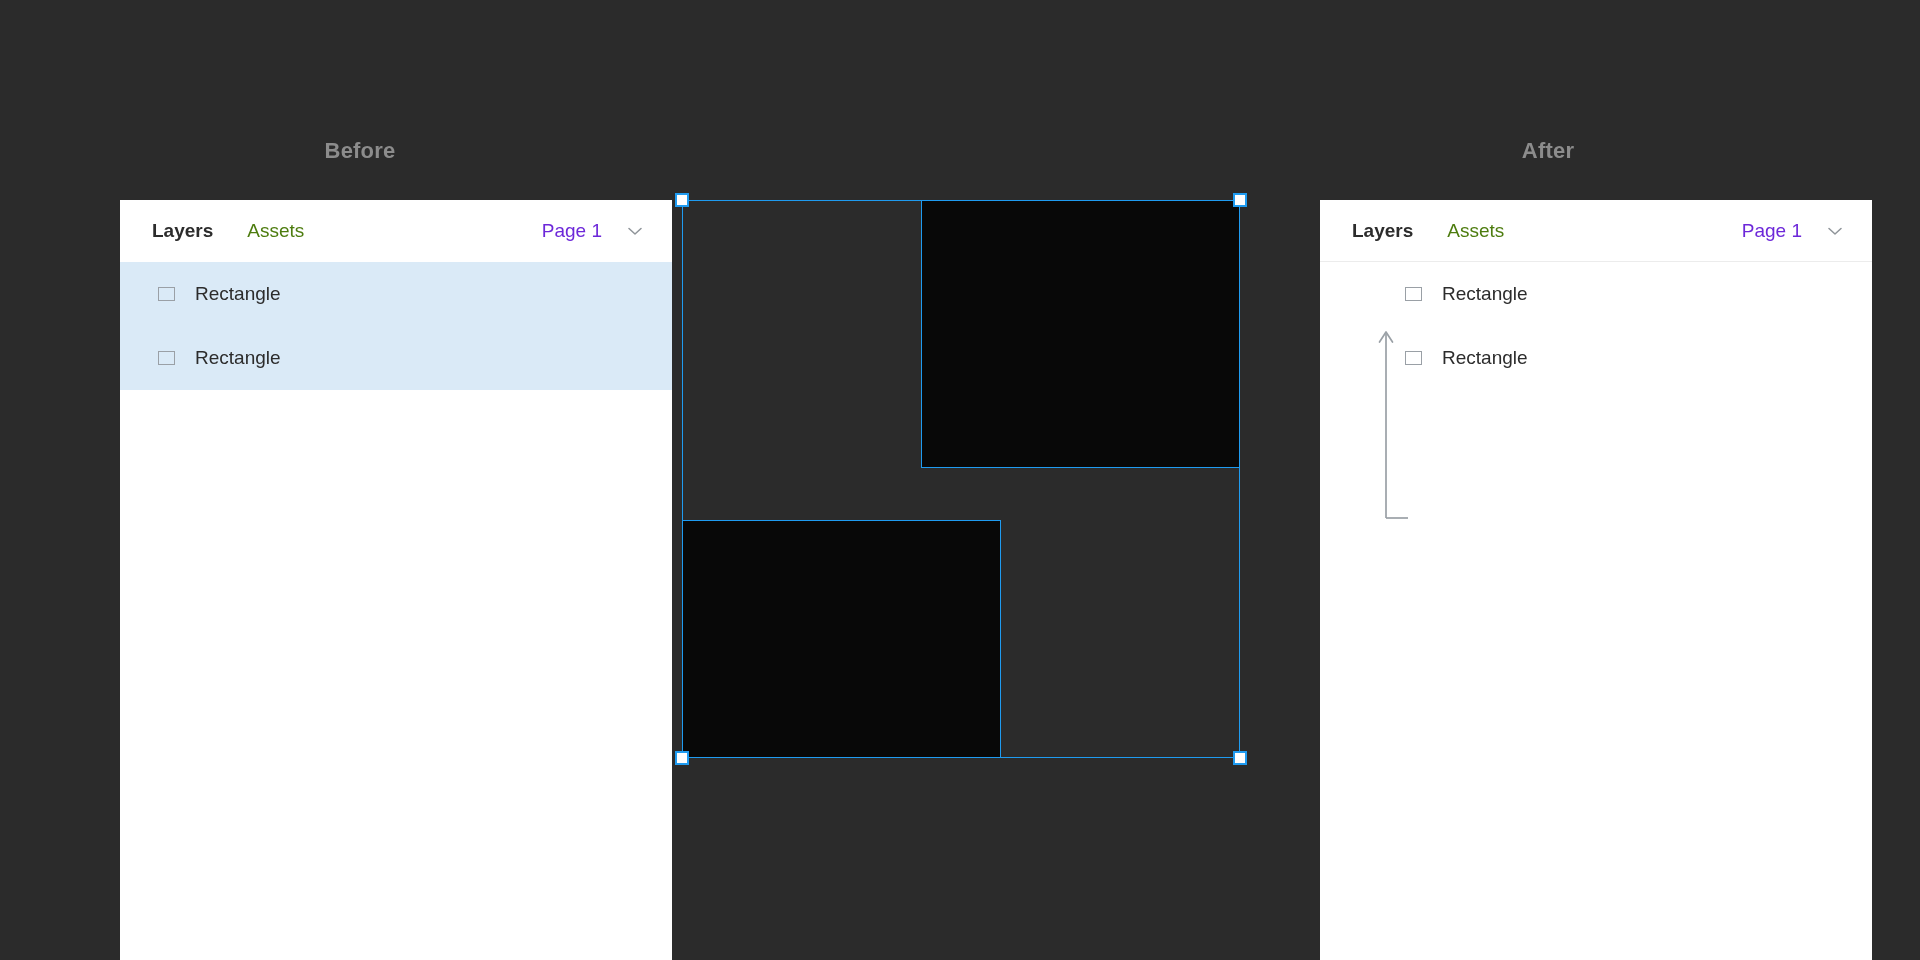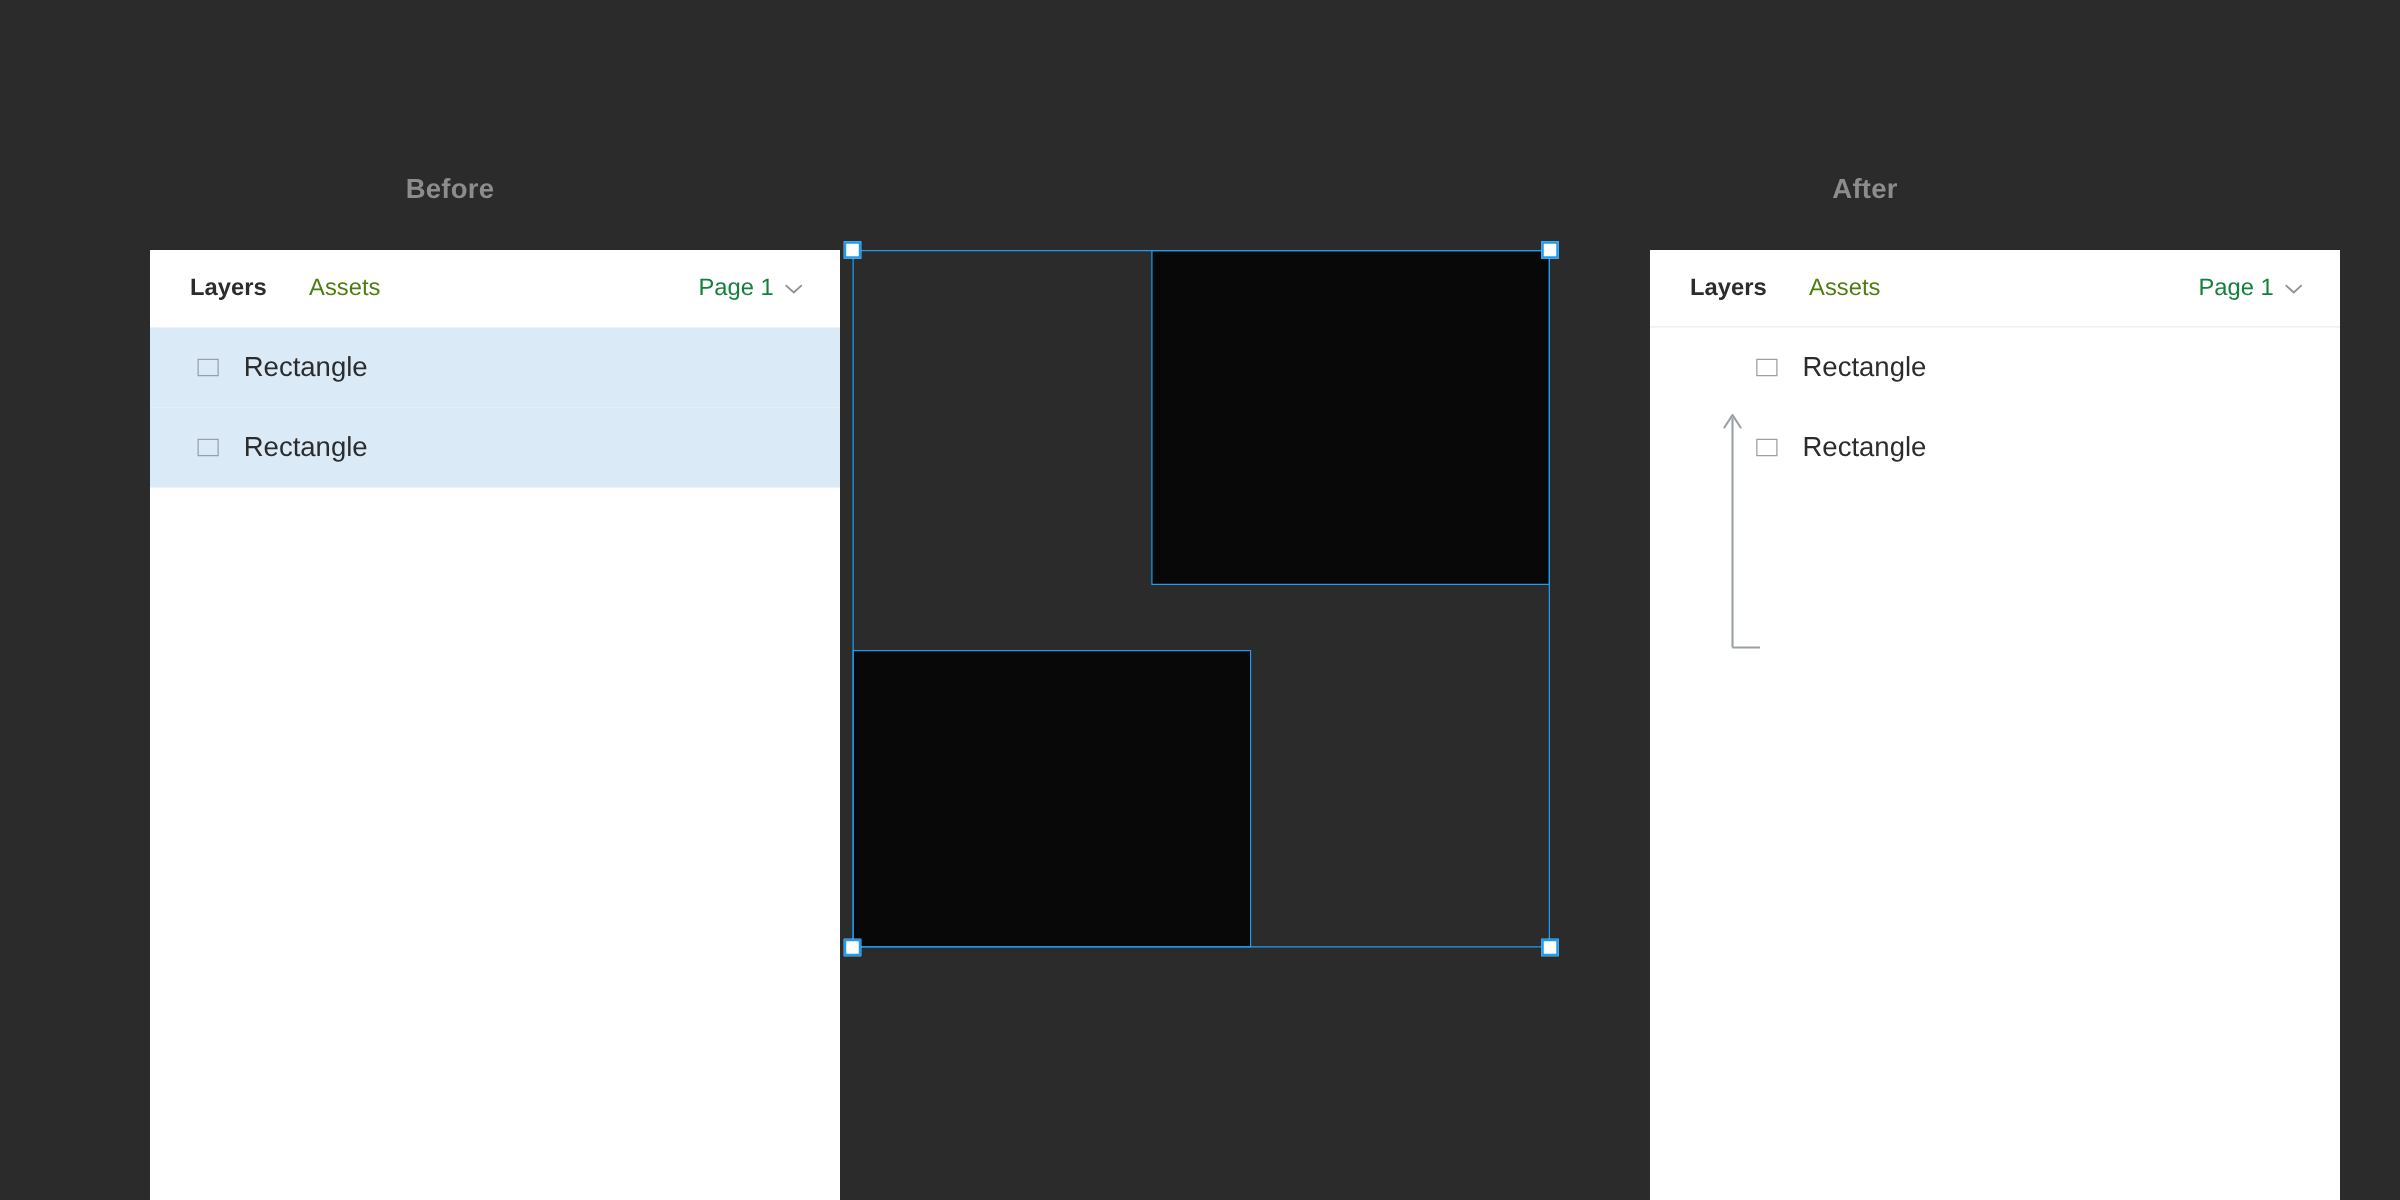--- a/index.html
+++ b/index.html
@@ -21,21 +21,21 @@
     position: absolute;
     top: 138px;
     font-size: 22px;
     font-weight: bold;
     color: #8c8c8c;
     letter-spacing: 0.2px;
     text-align: center;
     width: 480px;
   }
   .caption.before { left: 120px; text-align: center; }
-  .caption.after  { left: 1252px; }
+  .caption.after  { left: 1308px; }
 
   
   .panel {
     position: absolute;
     top: 200px;
     width: 552px;
     height: 760px;
     background: #ffffff;
     overflow: hidden;
   }
@@ -66,23 +66,23 @@
   }
   .tab.active {
     color: #2c2c2c;
     font-weight: bold;
   }
 
   .page-select {
     margin-left: auto;
     display: flex;
     align-items: center;
-    gap: 9px;
+    gap: 26px;
     font-size: 19px;
-    color: #15803d;
+    color: #6d28d9;
     cursor: pointer;
     white-space: nowrap;
   }
   .chev { display: block; }
 
   
   .layer-list { position: relative; }
 
   .layer-row {
     height: 64px;
@@ -96,21 +96,21 @@
   .layer-icon {
     width: 26px;
     height: 64px;
     display: flex;
     align-items: center;
     justify-content: center;
     flex: 0 0 auto;
   }
 
   .layer-label {
-    font-size: 22px;
+    font-size: 19px;
     color: #2c2c2c;
     white-space: nowrap;
   }
 
   
   .ind-0 { padding-left: 33px; }
   .ind-0 .layer-label { margin-left: 16px; }
   .ind-1 { padding-left: 80px; }
   .ind-1 .layer-label { margin-left: 16px; }
 

